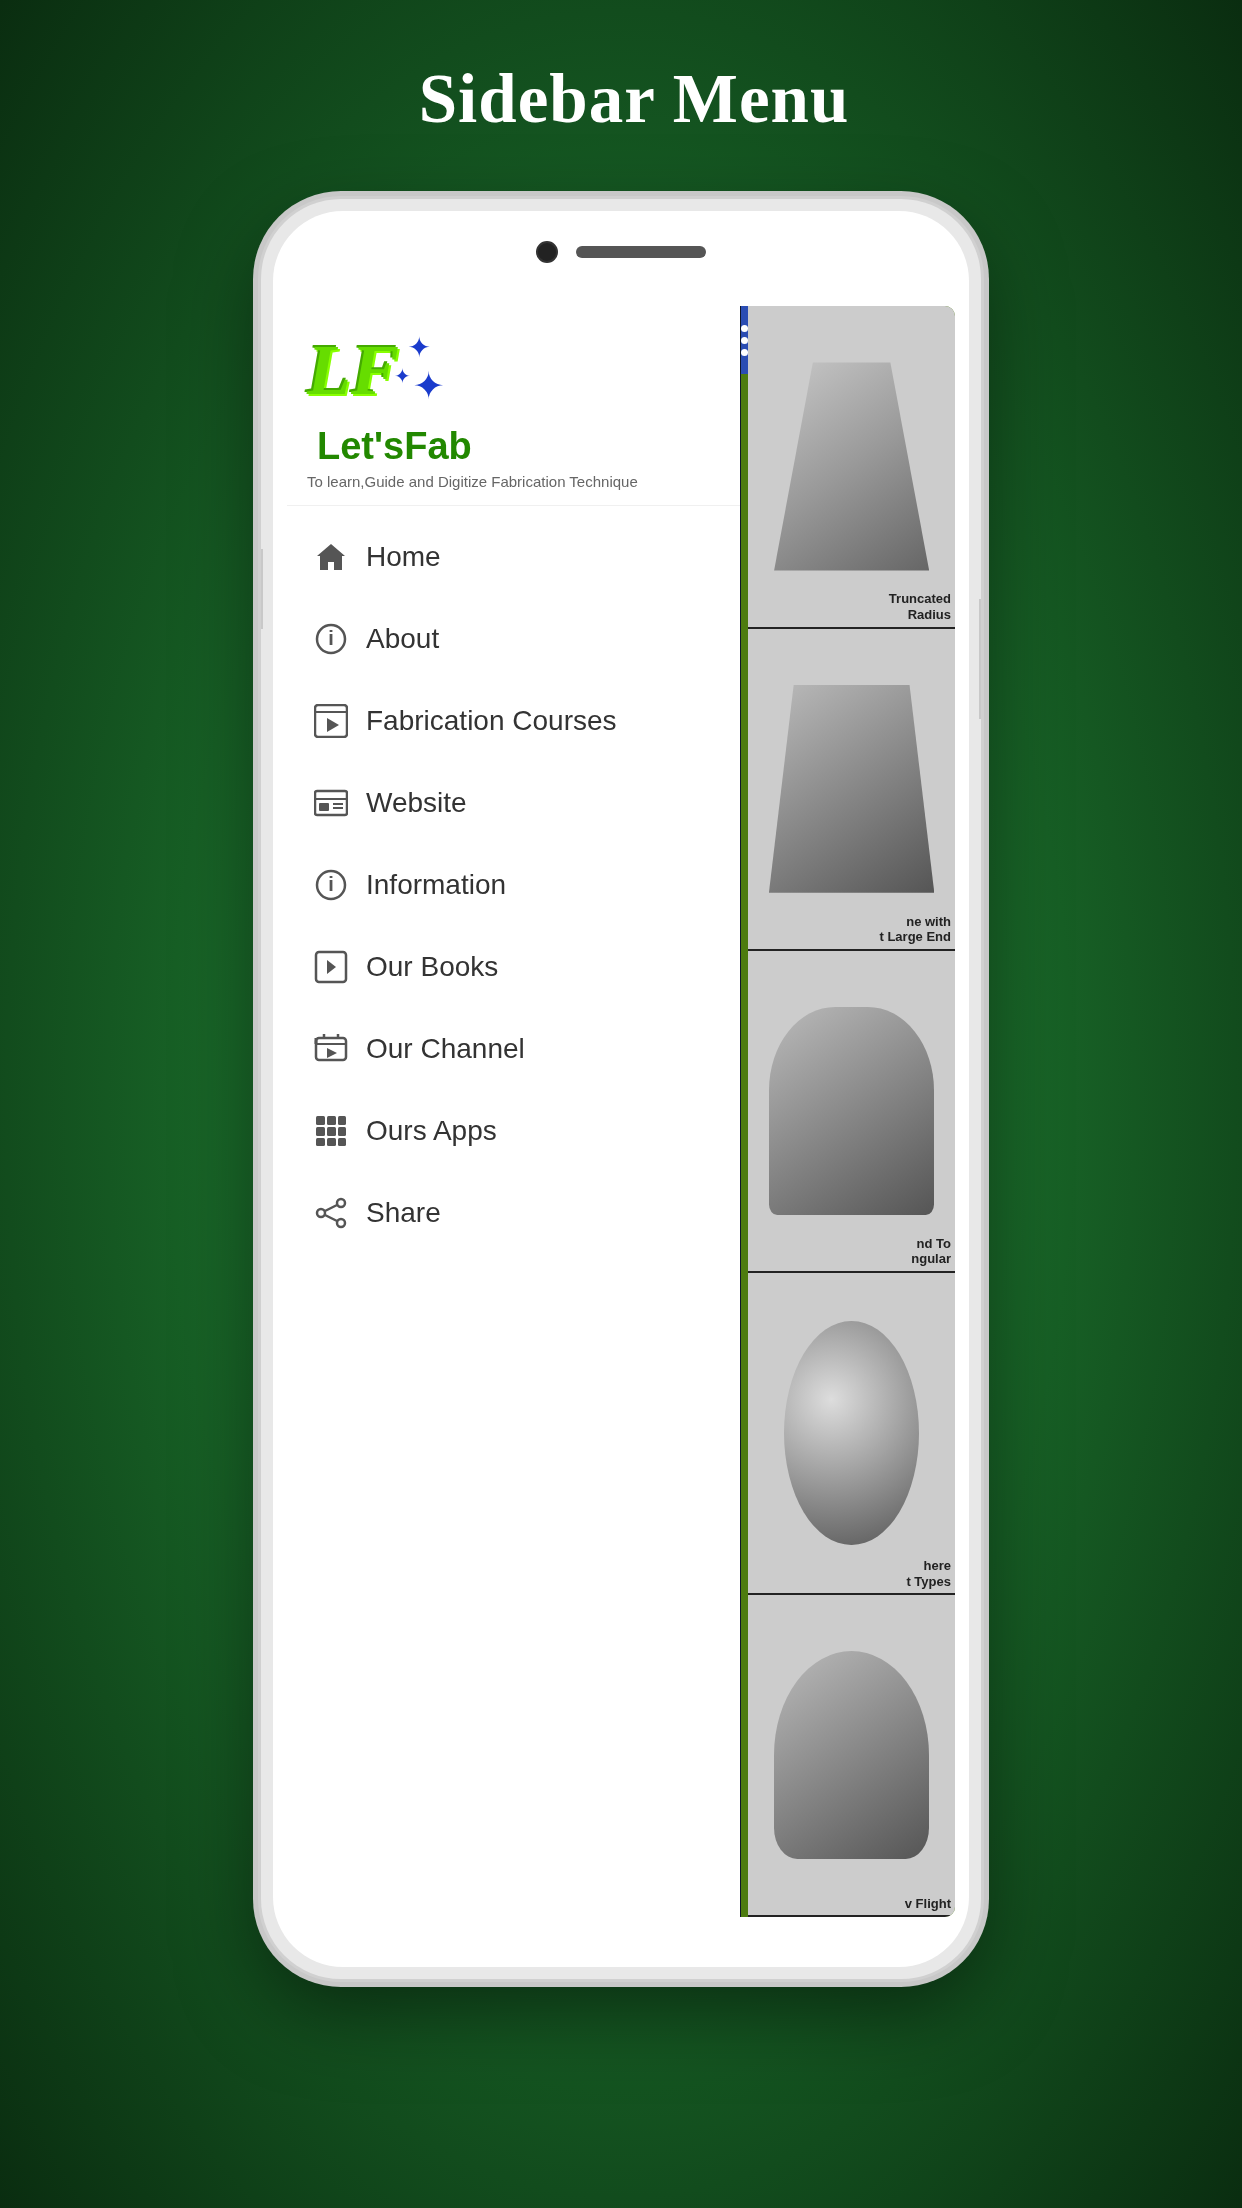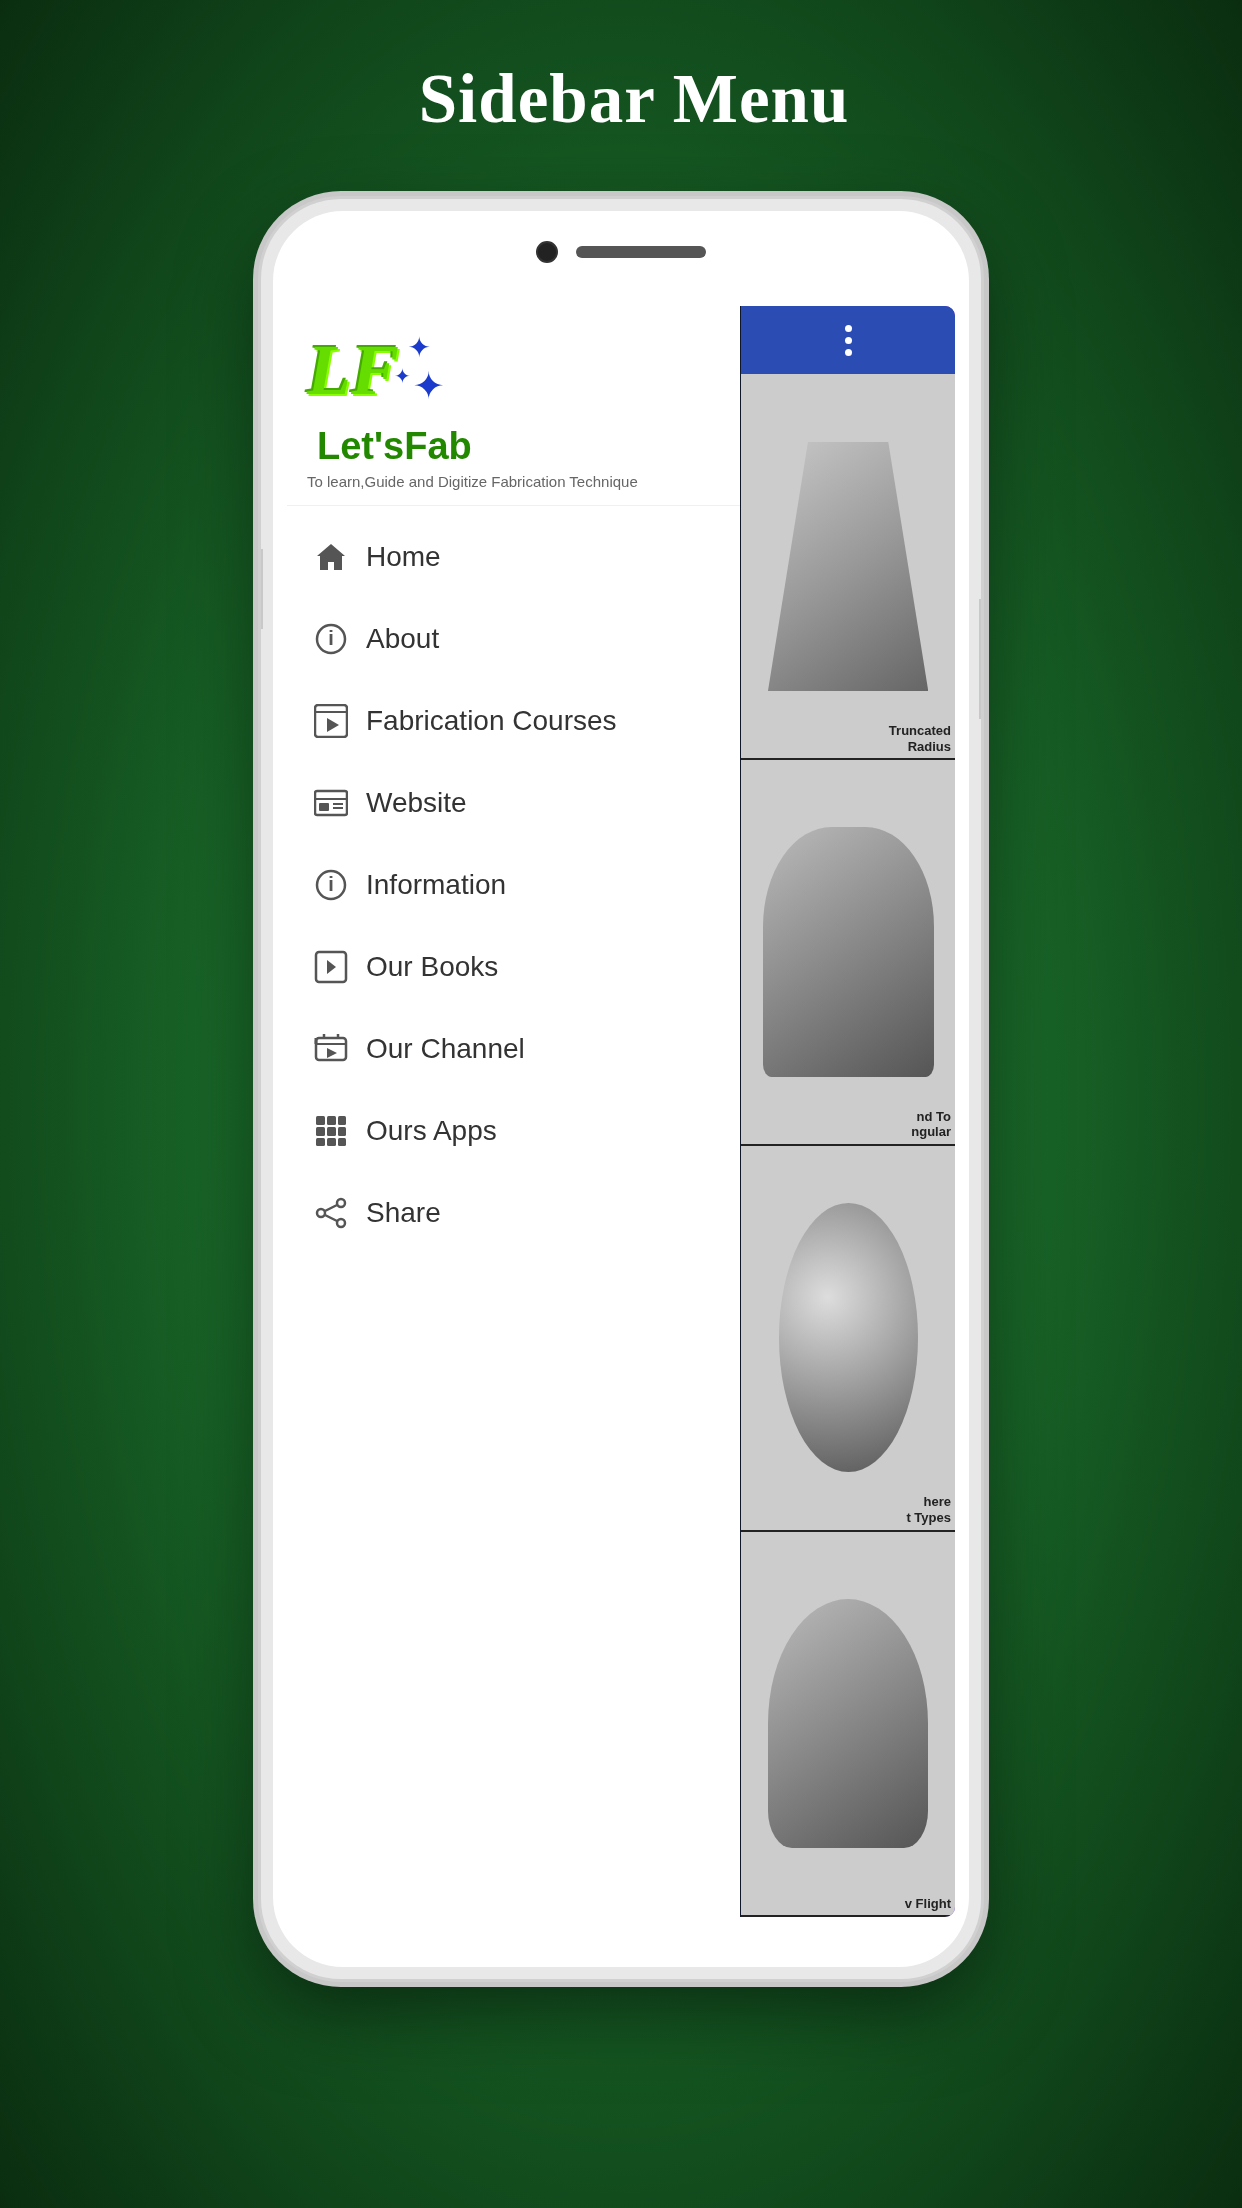--- a/index.html
+++ b/index.html
@@ -224,24 +224,24 @@
     .icon-book svg,
     .icon-channel svg,
     .icon-apps svg,
     .icon-share svg {
       fill: #555;
     }
 
     
     .right-panel {
       width: 32%;
-      background: #6d28d9;
+      background: #4d7c0f;
       height: 100%;
       display: flex;
-      flex-direction: column;
+      flex-direction: row;
       overflow: hidden;
       position: relative;
     }
 
     
     .top-blue-bar {
       background: #2b4db3;
       height: 68px;
       display: flex;
       align-items: center;
@@ -477,20 +477,33 @@
                   clip-path: polygon(25% 0%, 75% 0%, 100% 100%, 0% 100%);
                 "></div>
                 <div class="card-label">
                   <span style="white-space:pre">Truncated
 Radius</span>
                 </div>
               </div>
             </div>
 
 
+            <div class="content-card">
+              <div class="card-inner">
+                <div style="
+                  width:80%; height:65%;
+                  background: linear-gradient(145deg, #bbb, #888, #555);
+                  clip-path: polygon(15% 0%, 85% 0%, 100% 100%, 0% 100%);
+                "></div>
+                <div class="card-label">
+                  <span style="white-space:pre">ne with
+t Large End</span>
+                </div>
+              </div>
+            </div>
 
             <div class="content-card">
               <div class="card-inner">
                 <div style="
                   width:80%; height:65%;
                   background: linear-gradient(145deg, #bbb, #888, #555);
                   border-radius: 40% 40% 5% 5%;
                 "></div>
                 <div class="card-label">
                   <span style="white-space:pre">nd To

